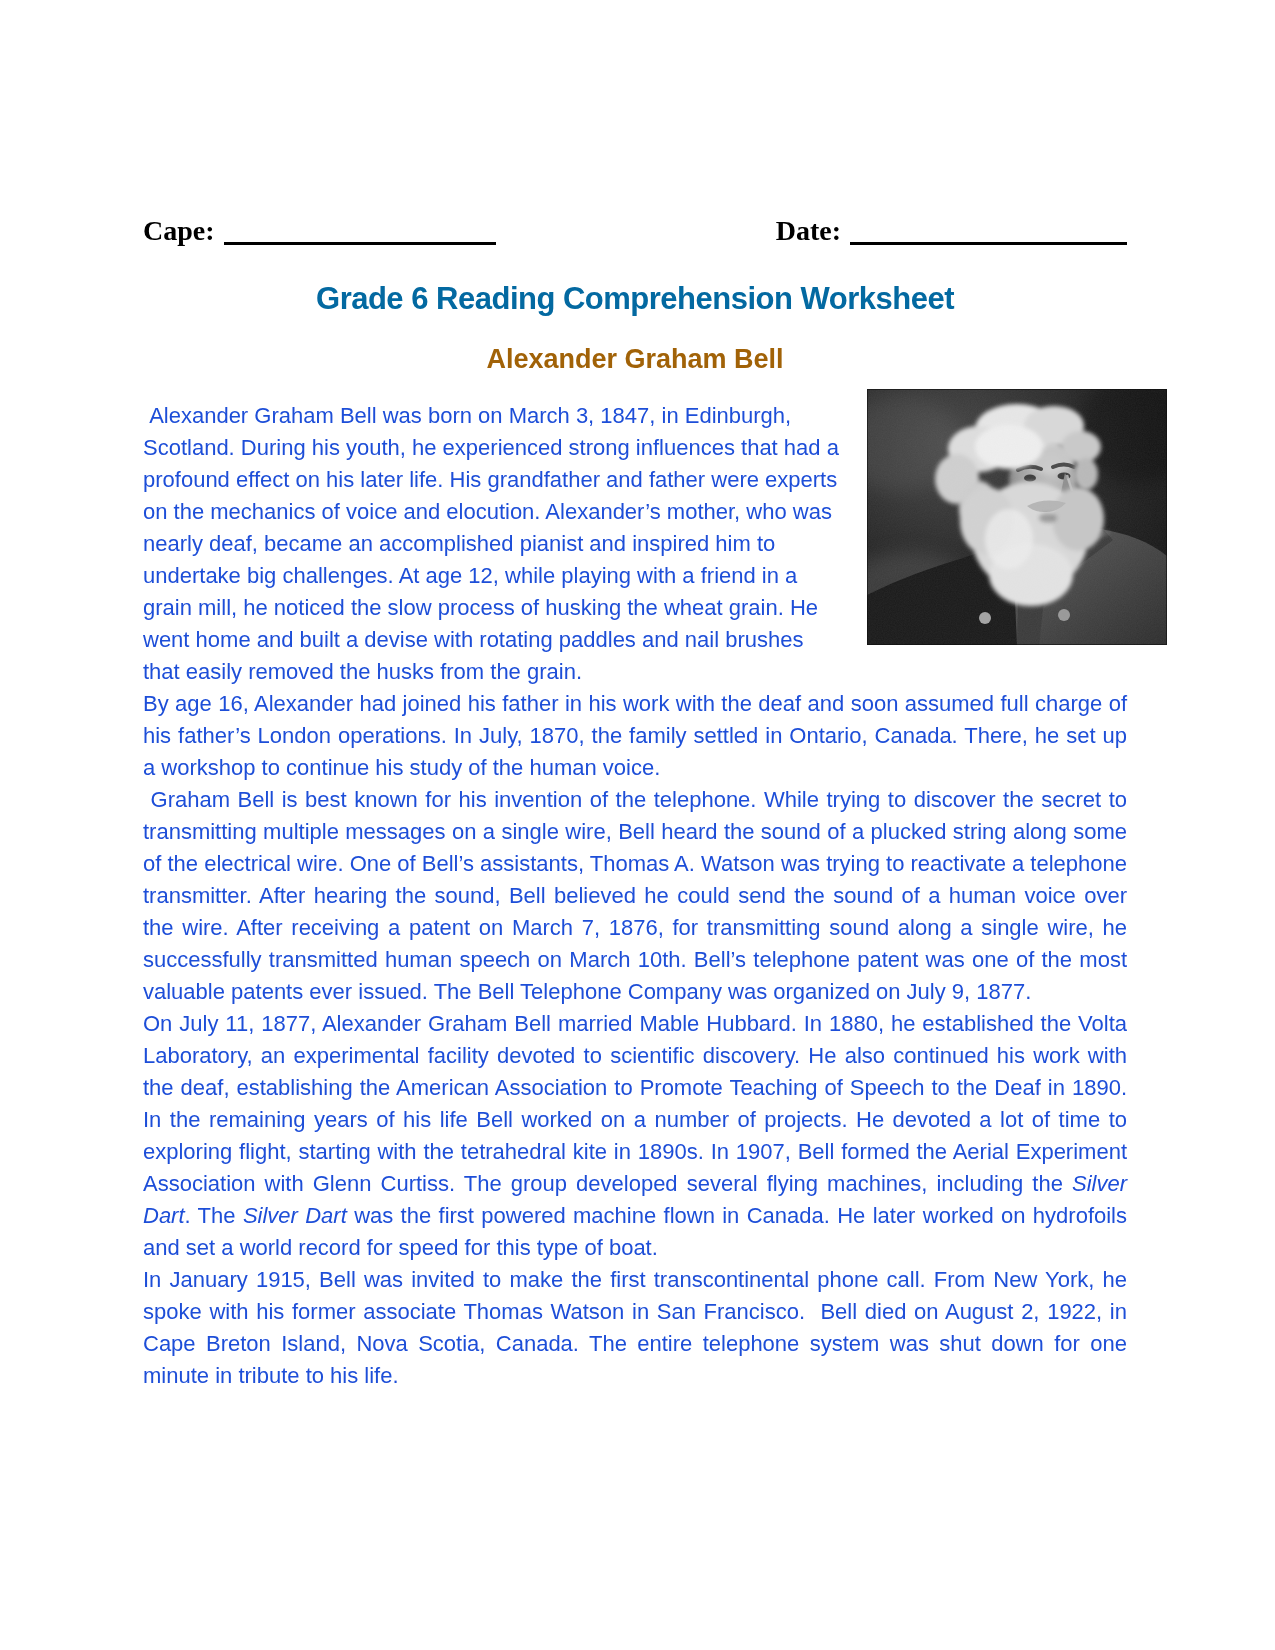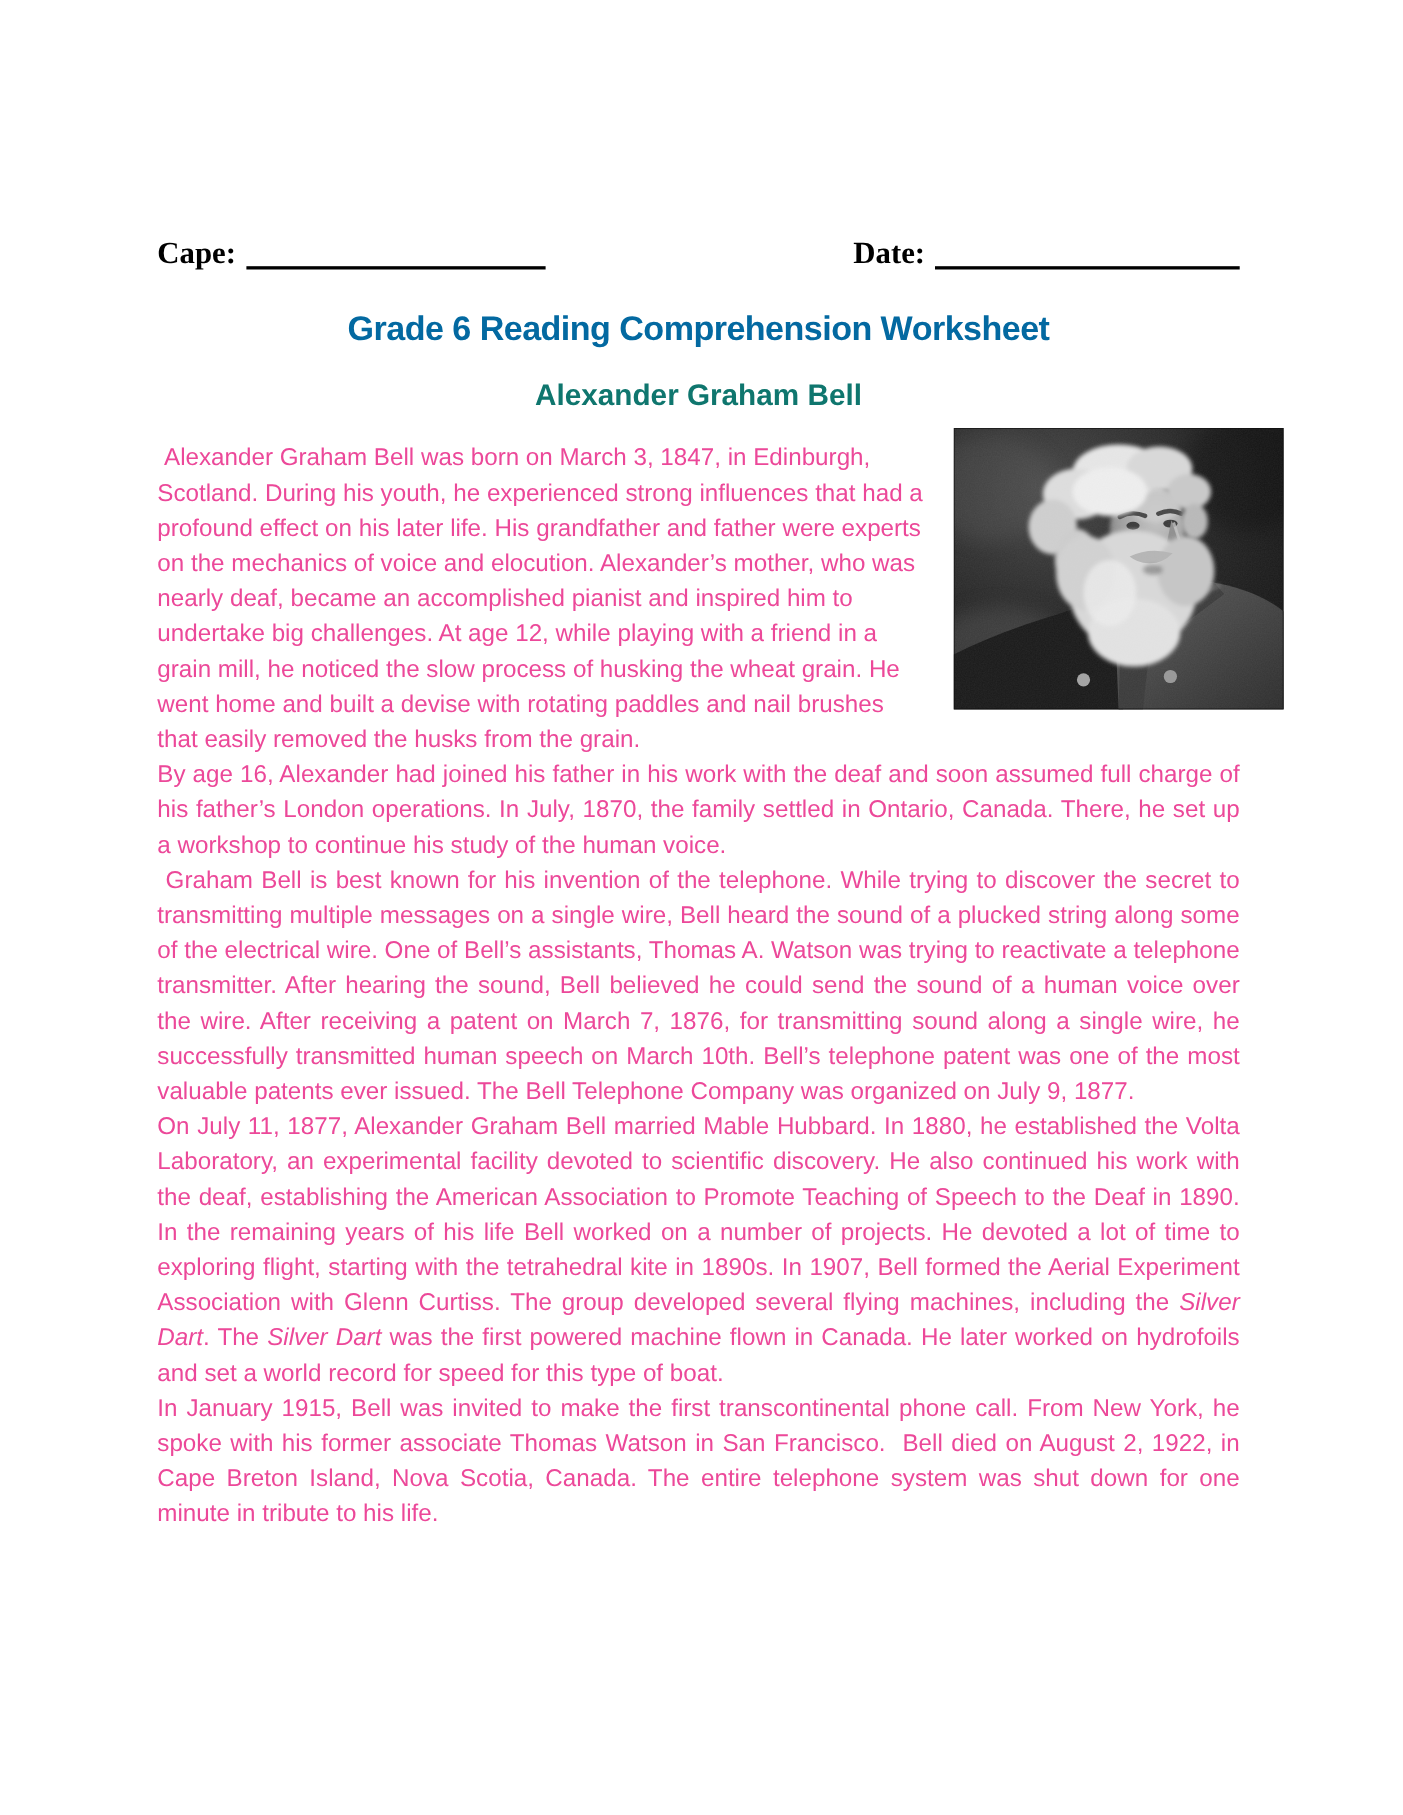--- a/index.html
+++ b/index.html
@@ -49,28 +49,28 @@
     font-size: 31px;
     font-weight: 700;
     letter-spacing: -0.5px;
     color: #0369a1;
   }
   .doc-subtitle {
     margin-top: 27px;
     text-align: center;
     font-size: 27px;
     font-weight: 700;
-    color: #0f766e;
+    color: #a16207;
   }
   
   .article {
     margin-top: 25px;
     font-size: 22px;
     line-height: 32px;
-    color: #ec4899;
+    color: #1d4ed8;
   }
   .article p {
     margin: 0;
     white-space: pre-wrap;
   }
   .article p.justified { text-align: justify; }
   .portrait-float {
     float: right;
     width: 300px;
     height: 256px;

